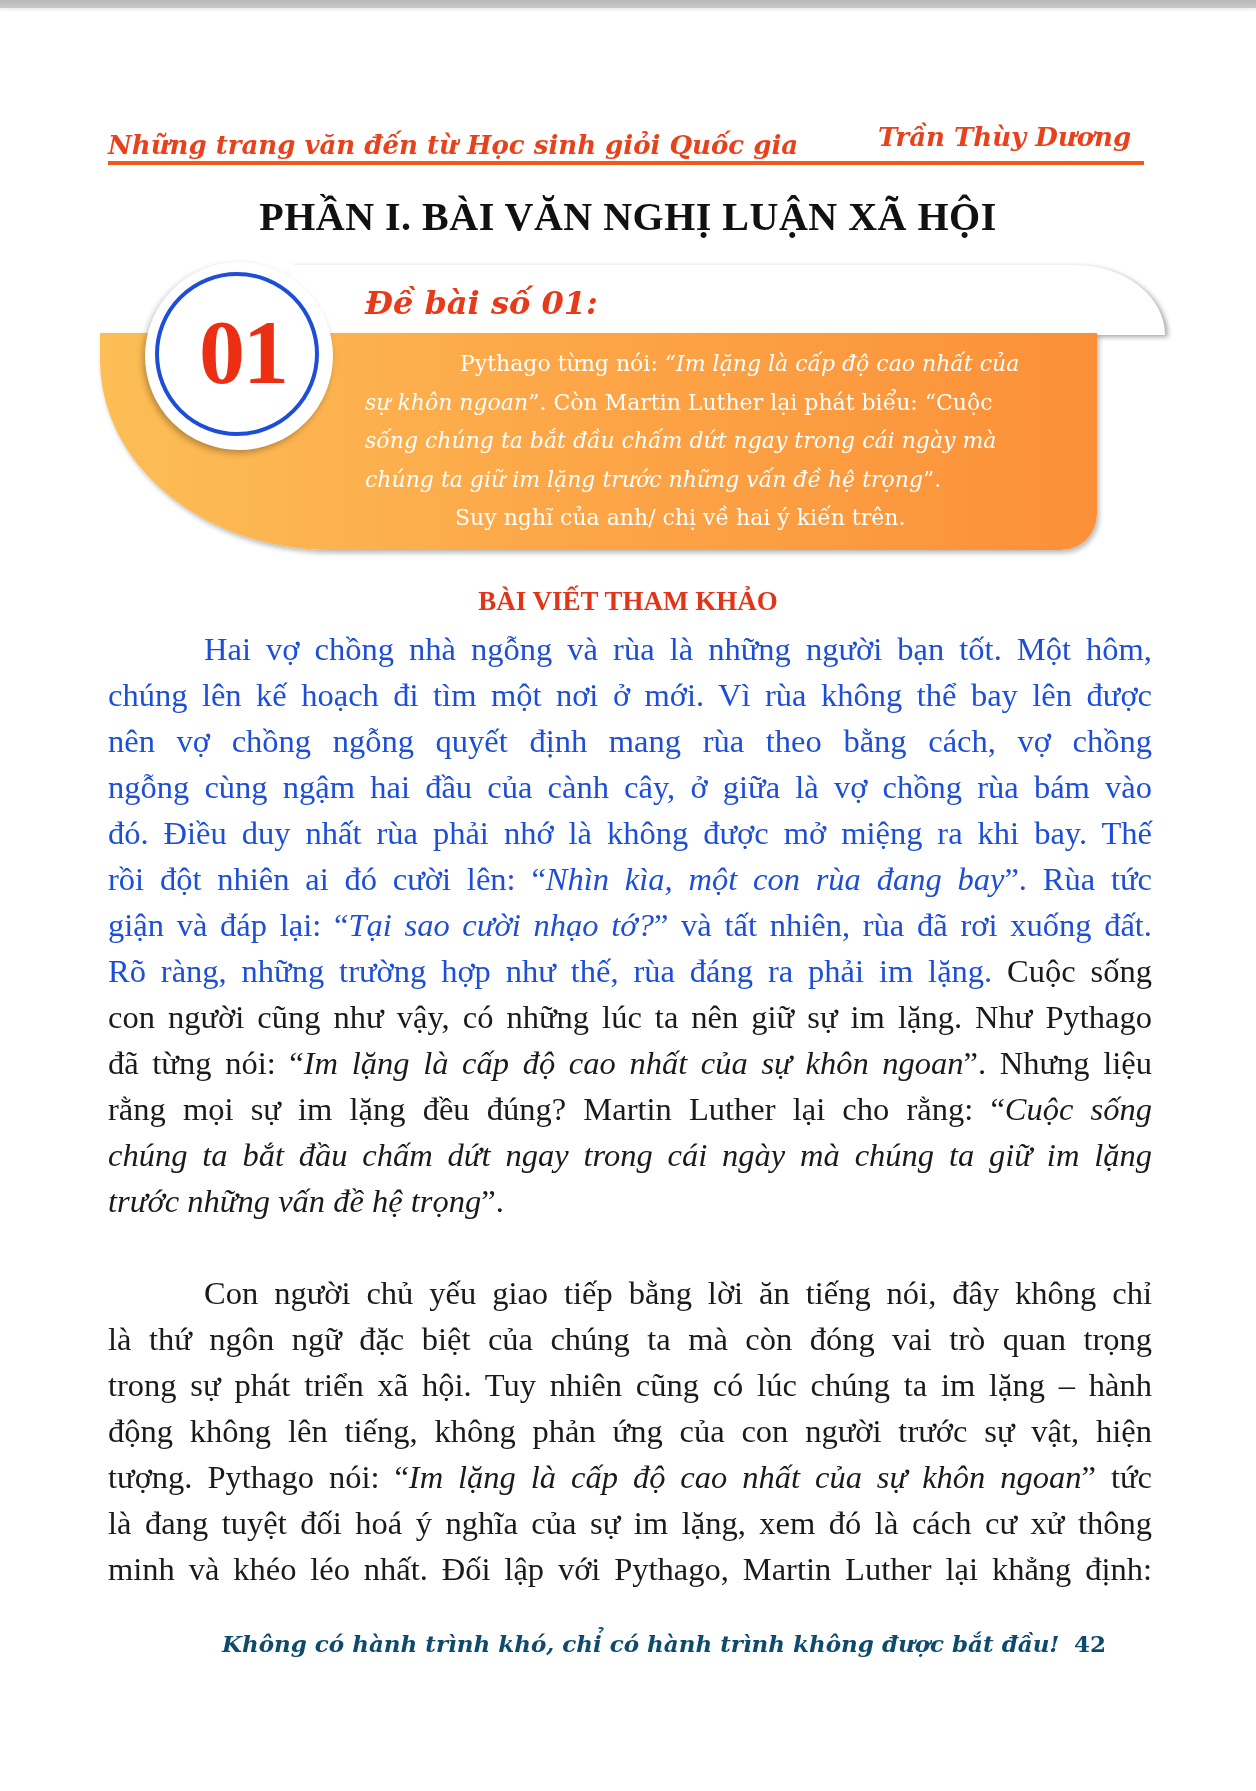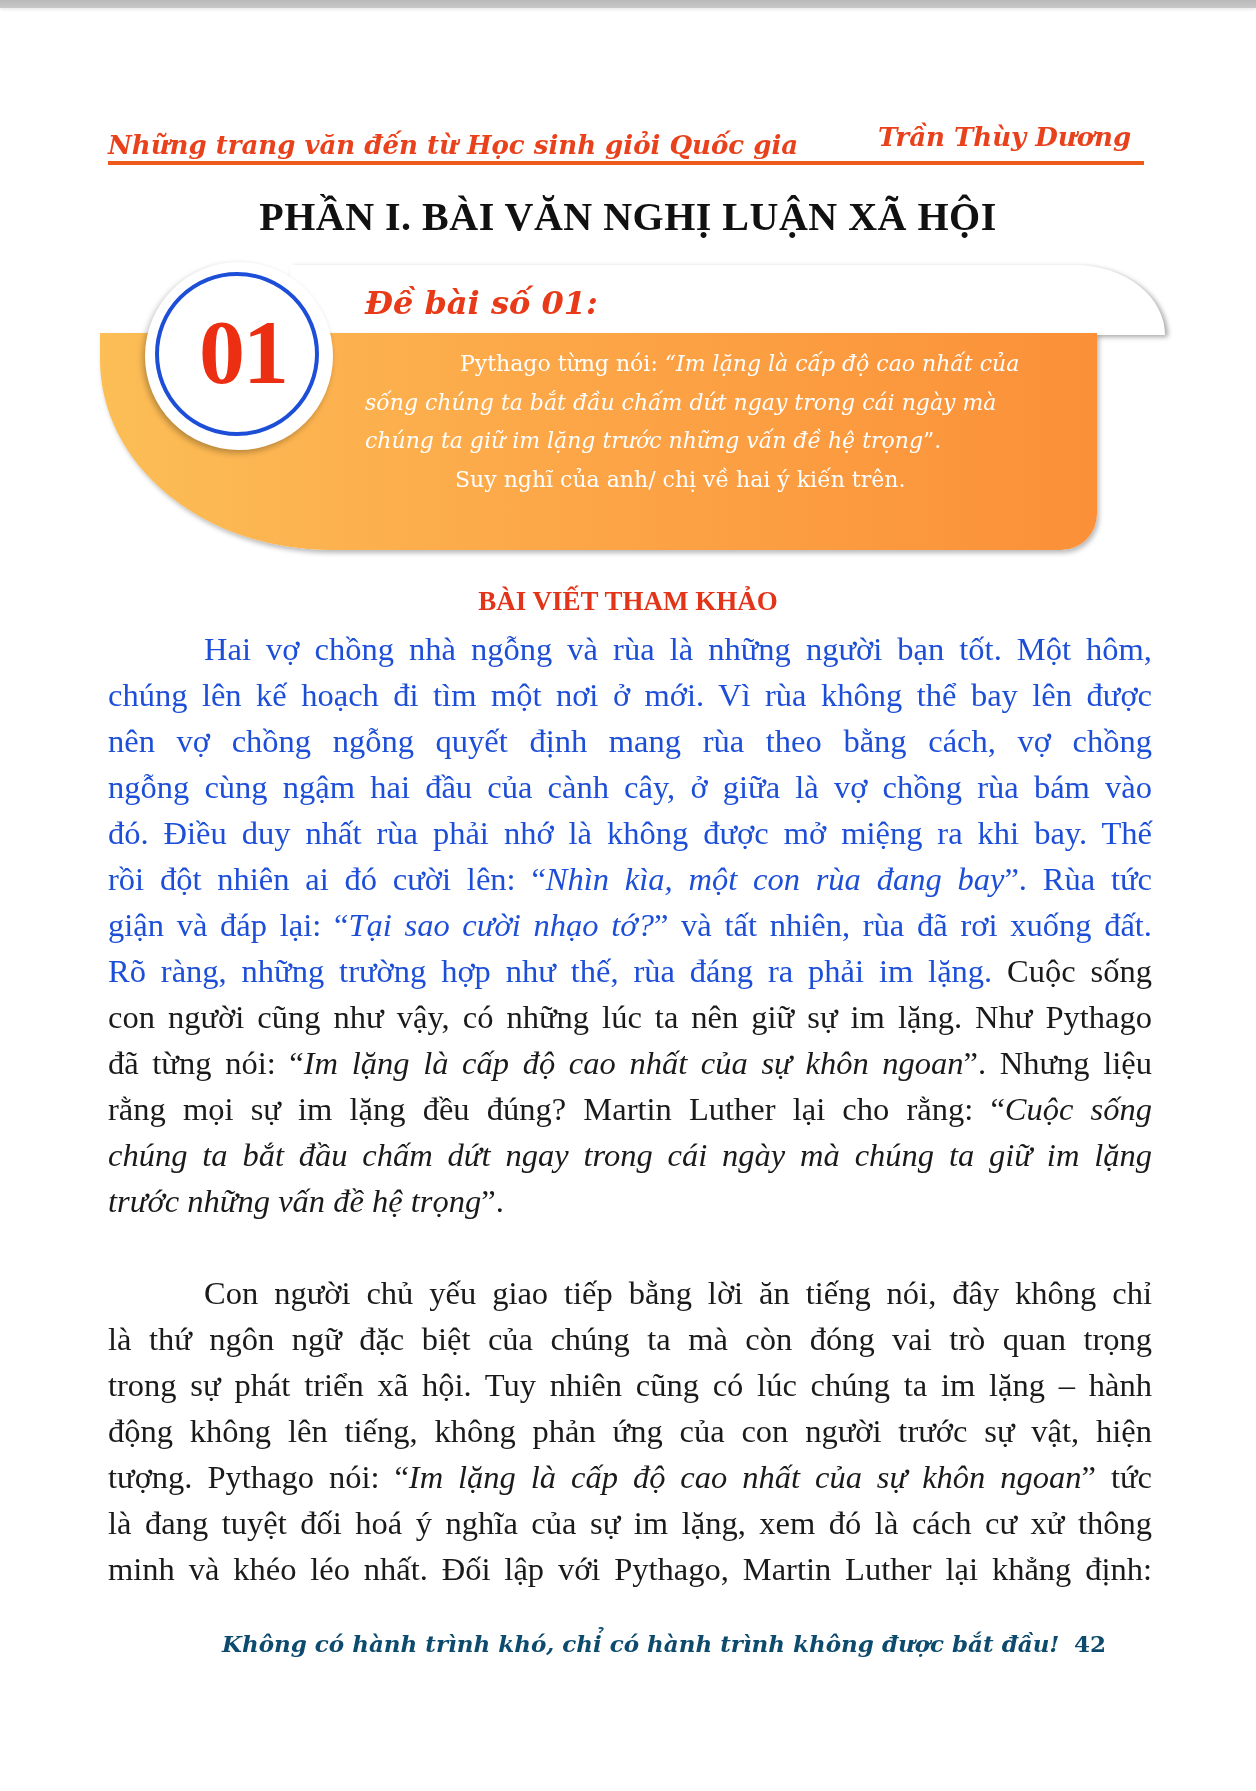--- a/index.html
+++ b/index.html
@@ -114,20 +114,21 @@
   <div class="card-white-tab"></div>
   <div class="card-orange"></div>
   <div class="badge-circle">
     <div class="badge-ring">
       <div class="badge-number">01</div>
     </div>
   </div>
   <div class="prompt-title">Đề bài số 01:</div>
   <div class="prompt-body" id="prompt-body">
       <span class="line indent"><span>Pythago từng nói: </span><i>“Im lặng là cấp độ cao nhất của</i></span>
+      <span class="line"><i>sự khôn ngoan</i><span>”. Còn Martin Luther lại phát biểu: “Cuộc</span></span>
       <span class="line"><i>sống chúng ta bắt đầu chấm dứt ngay trong cái ngày mà</i></span>
       <span class="line"><i>chúng ta giữ im lặng trước những vấn đề hệ trọng</i><span>”.</span></span>
       <span class="line center"><span>Suy nghĩ của anh/ chị về hai ý kiến trên.</span></span>
     </div>
 </div>
 
 <div class="section-heading">BÀI VIẾT THAM KHẢO</div>
 
 <div class="essay" id="essay">
     <span class="ln first"><span class="red">Hai vợ chồng nhà ngỗng và rùa là những người bạn tốt. Một hôm,</span></span>

